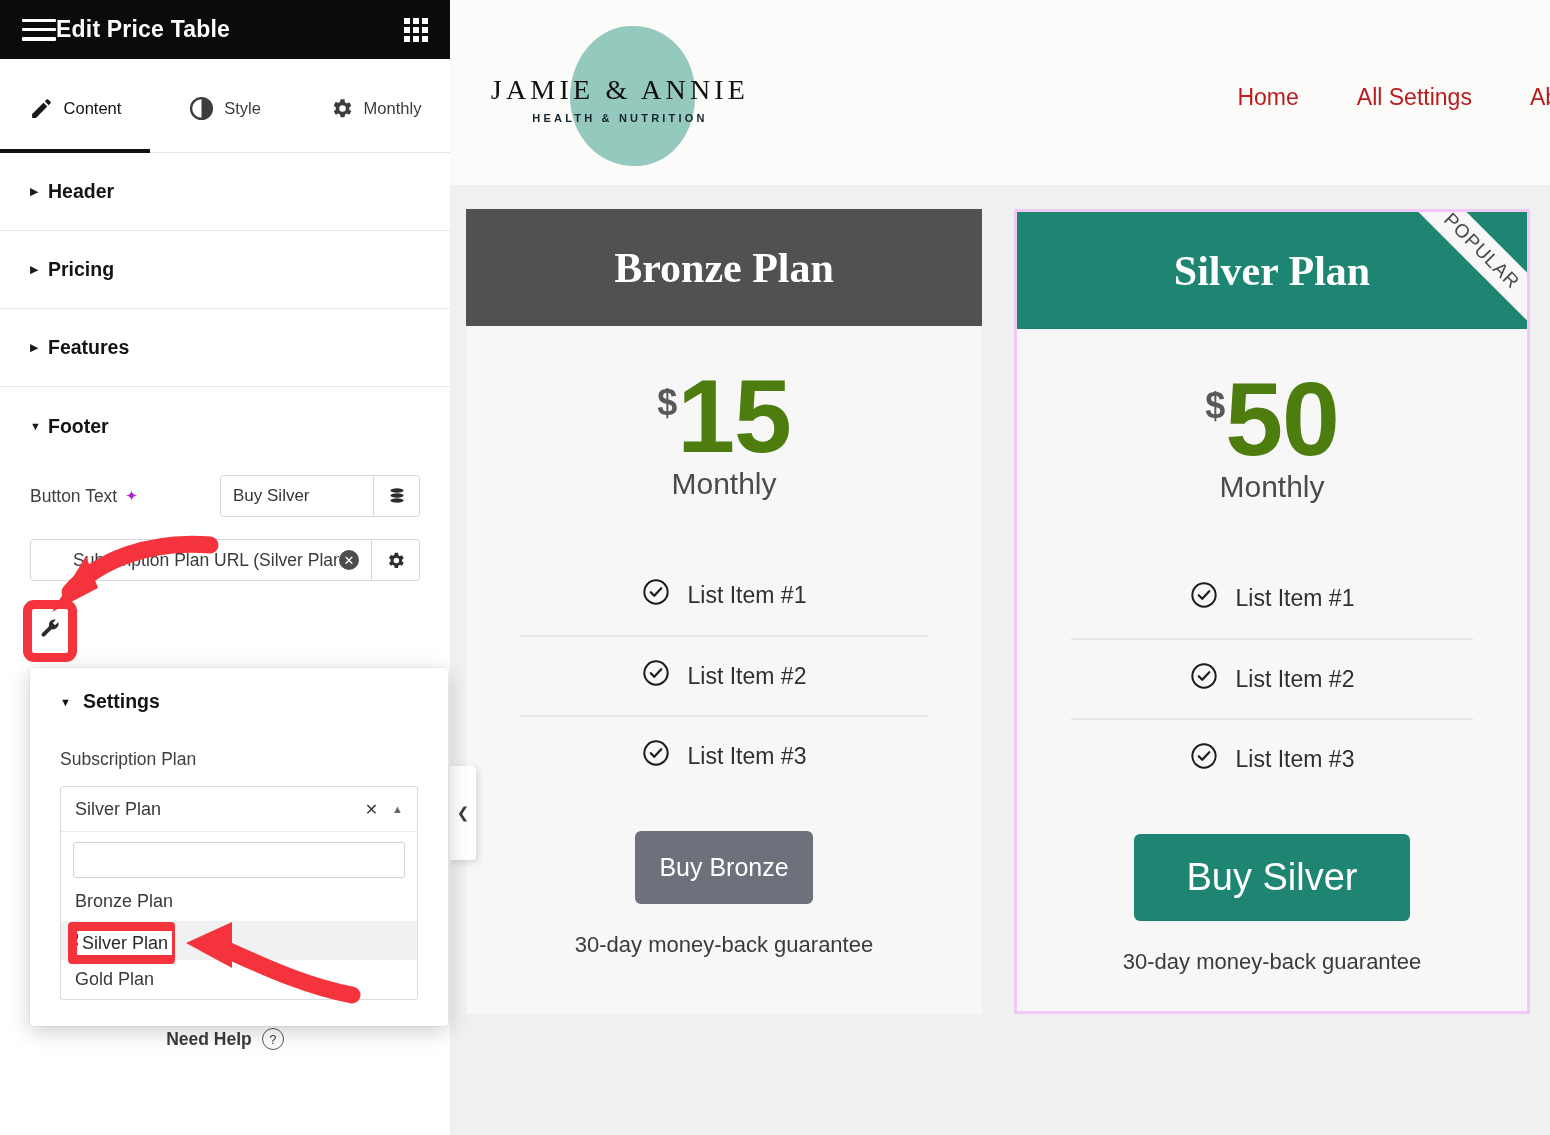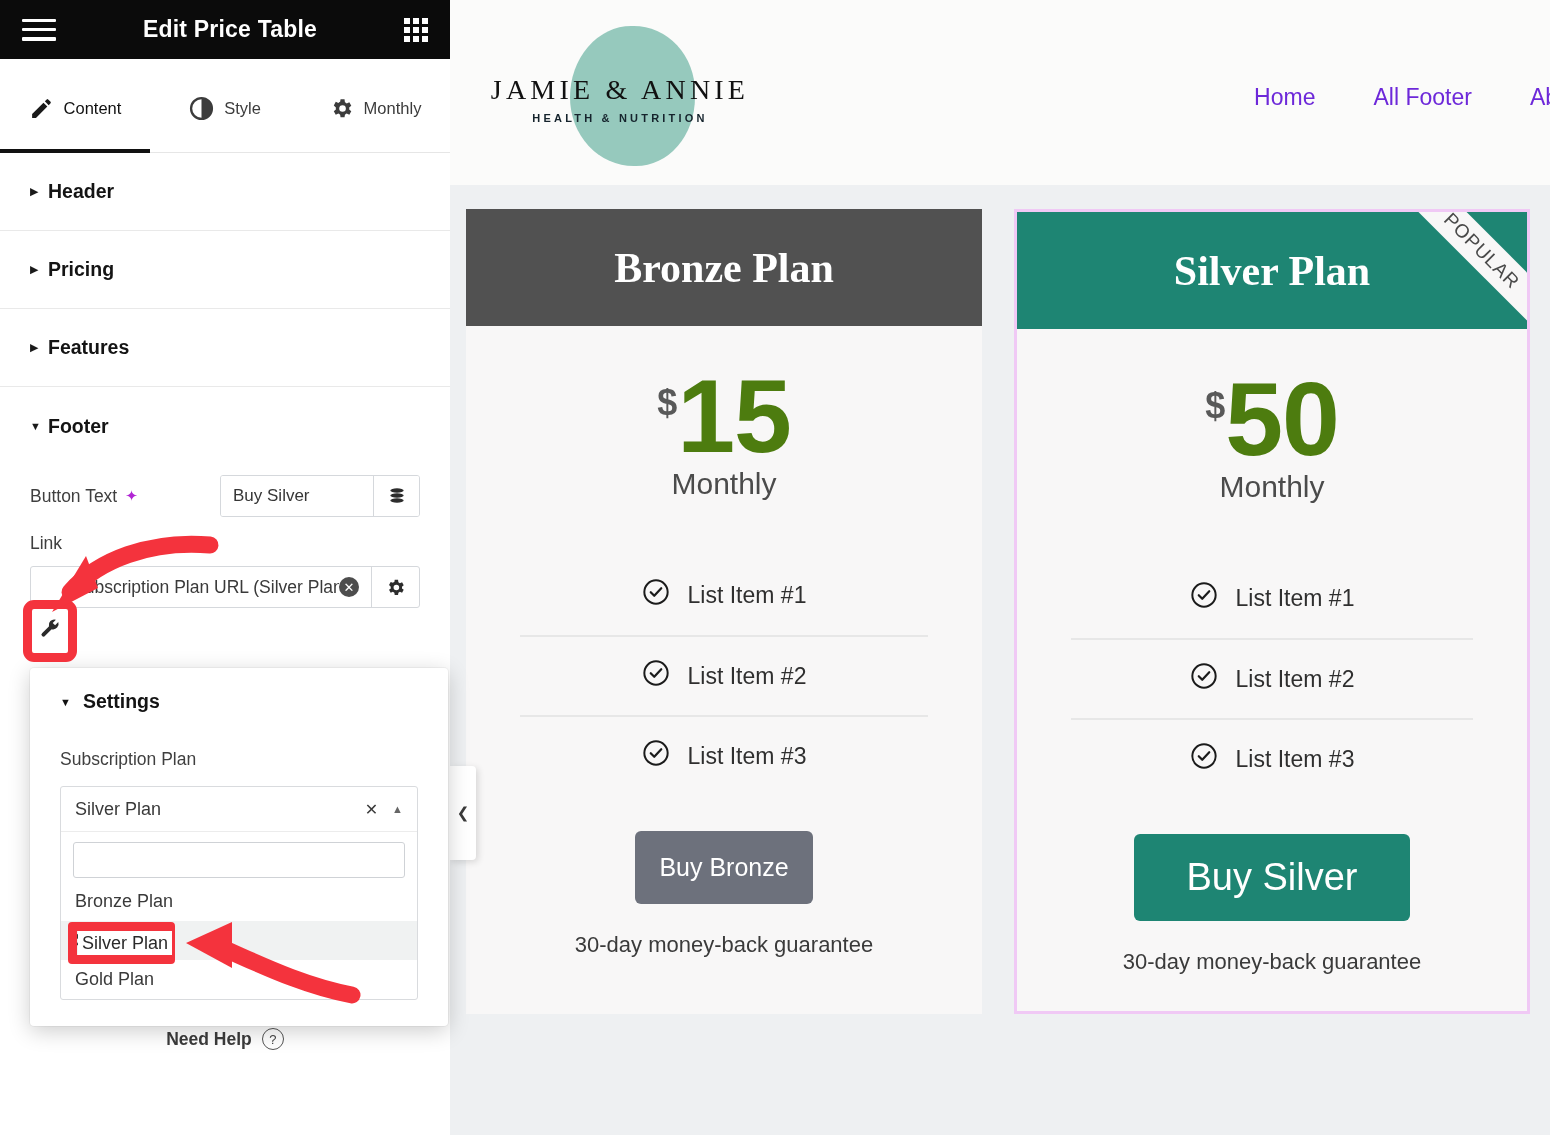--- a/index.html
+++ b/index.html
@@ -18,21 +18,21 @@
     background: #ffffff;
     z-index: 20;
   }
   #editor-topbar {
     height: 59px; background: #0b0b0b;
     display: flex; align-items: center; justify-content: space-between;
     padding: 0 22px;
   }
   #editor-title {
     color: #fff; font-size: 23px; font-weight: bold;
-    letter-spacing: .2px; flex: 1; text-align: center;
+    letter-spacing: .2px; flex: 1; text-align: left;
   }
   .hamburger { width: 34px; height: 22px; display: flex; flex-direction: column; justify-content: space-between; cursor: pointer; }
   .hamburger i { display: block; height: 3.5px; background: #fff; border-radius: 1px; }
   .grid-icon { display: grid; grid-template-columns: repeat(3, 6px); grid-template-rows: repeat(3, 6px); gap: 3px; cursor: pointer; }
   .grid-icon i { background: #fff; display: block; }
 
   #editor-tabs { height: 94px; display: flex; border-bottom: 1px solid #e6e6e6; background:#fff; }
   .tab {
     flex: 1; display: flex; flex-direction: row;
     align-items: center; justify-content: center; gap: 10px;
@@ -182,21 +182,21 @@
   }
   #logo-sub {
     font-family: "Liberation Sans", sans-serif;
     font-size: 11px; letter-spacing: 3.2px; color: #15232c;
     font-weight: bold; margin-top: 6px; text-align: center;
   }
   #site-nav {
     position: absolute; right: -40px; top: 84px;
     display: flex; gap: 58px; white-space: nowrap;
   }
-  #site-nav a { font-size: 23px; color: #6d28d9; text-decoration: none; }
+  #site-nav a { font-size: 23px; color: #b91c1c; text-decoration: none; }
 
   #cards { display: flex; gap: 32px; padding: 24px 0 0 16px; }
 
   .card { width: 516px; background: #f8f7f7; position: relative; }
   .card.popular { border: 3px solid #f0c9f5; background: #f8f7f7; }
 
   .card-head {
     height: 117px; display: flex; align-items: center; justify-content: center;
     position: relative; overflow: hidden;
   }
@@ -242,21 +242,21 @@
   <div id="site-header">
     <div id="logo">
       <div id="logo-blob"></div>
       <div id="logo-text">
         <div id="logo-name">JAMIE &amp; ANNIE</div>
         <div id="logo-sub">HEALTH &amp; NUTRITION</div>
       </div>
     </div>
     <nav id="site-nav">
       <a href="#">Home</a>
-      <a href="#">All Footer</a>
+      <a href="#">All Settings</a>
       <a href="#">About</a>
     </nav>
   </div>
 
   <div id="cards">
 
     <div class="card bronze-card">
       <div class="card-head bronze">
         <div class="card-title">Bronze Plan</div>
       </div>
@@ -429,21 +429,20 @@
       <span class="combo-btn">
         <svg width="20" height="20" viewBox="0 0 24 24" fill="#2d2d2d">
             <ellipse cx="12" cy="5.4" rx="8" ry="2.6"></ellipse>
             <ellipse cx="12" cy="11.4" rx="8" ry="2.6"></ellipse>
             <ellipse cx="12" cy="17.4" rx="8" ry="2.6"></ellipse>
           </svg>
       </span>
     </span>
   </div>
 
-  <div id="link-label">Link</div>
 
   <div id="link-row">
     <span class="link-text">Subscription Plan URL (Silver Plan)</span>
     <span class="clear-x">✕</span>
     <span class="gear-btn">
       <svg width="21" height="21" viewBox="0 0 24 24" fill="#2d2d2d">
           <path d="M19.4 13a7.8 7.8 0 000-2l2-1.6-1.9-3.3-2.5 1a7.6 7.6 0 00-1.7-1L14.9 3h-3.8l-.4 2.6c-.6.2-1.2.6-1.7 1l-2.5-1L4.6 9 6.6 11a7.8 7.8 0 000 2l-2 1.6 1.9 3.3 2.5-1c.5.4 1.1.8 1.7 1l.4 2.6h3.8l.4-2.6c.6-.2 1.2-.6 1.7-1l2.5 1 1.9-3.3-2-1.6zM13 15.2a3.2 3.2 0 110-6.4 3.2 3.2 0 010 6.4z"></path>
         </svg>
     </span>
   </div>

